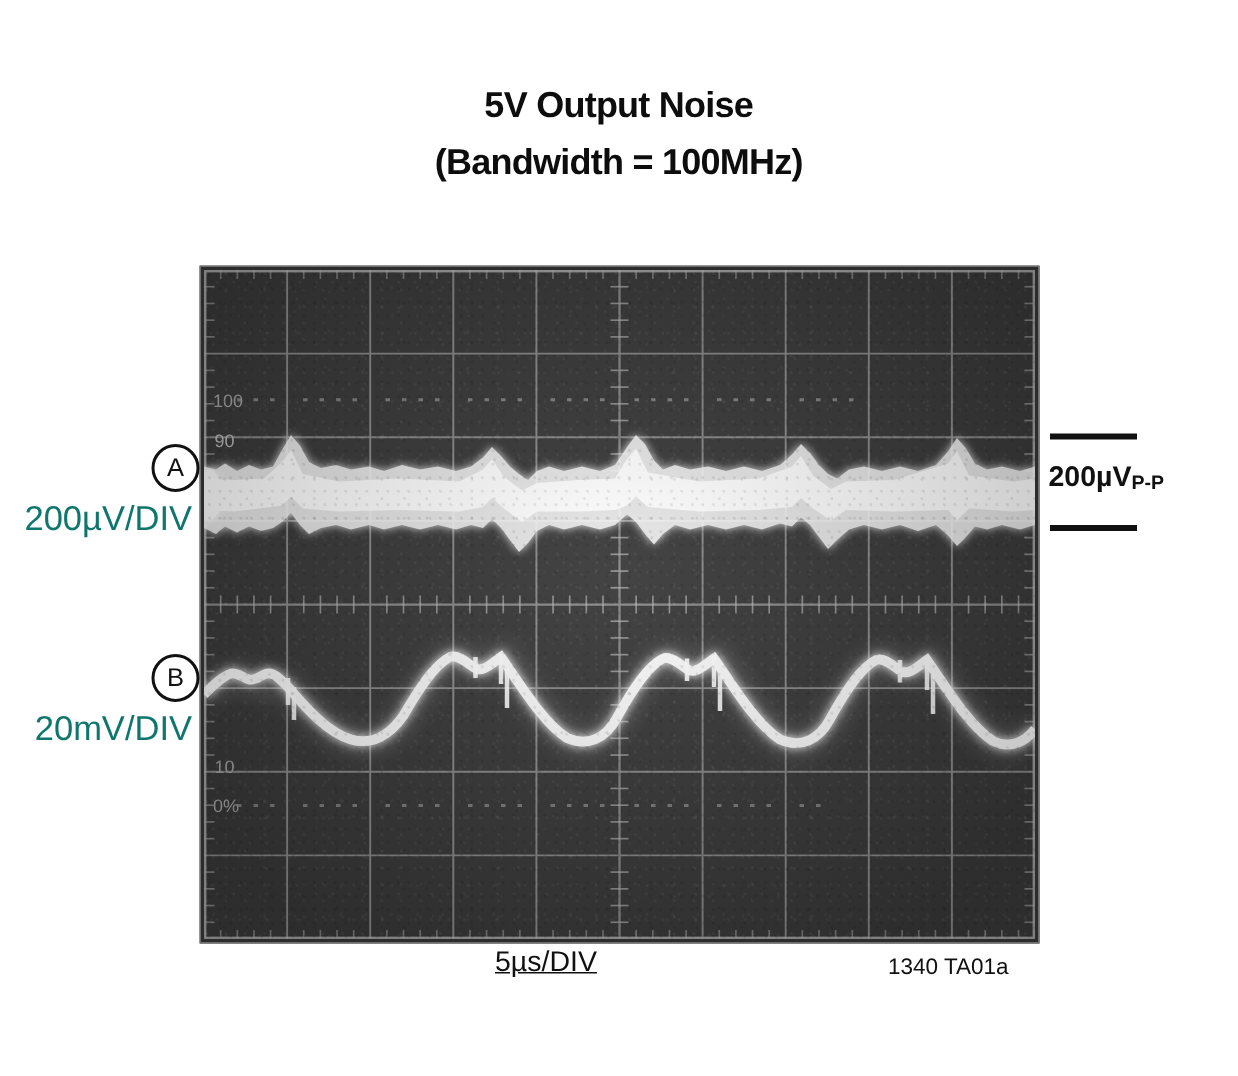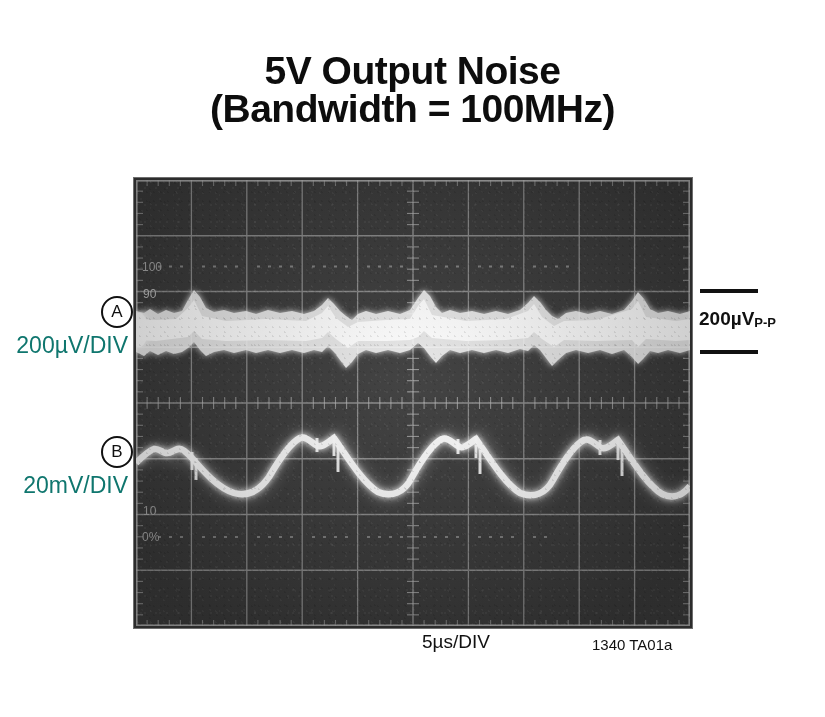--- a/index.html
+++ b/index.html
@@ -10,21 +10,21 @@
     overflow:hidden;
     position:relative;
   }
   #fig{position:absolute;left:0;top:0;width:825px;height:717px;}
 
   
   .title{
     position:absolute;left:0;top:52px;width:825px;
     text-align:center;
     font-weight:bold;
-    font-size:39px;
+    font-size:24px;
     letter-spacing:-0.5px;
     color:#0d0d0d;
     line-height:38px;
     font-family:"Liberation Sans", sans-serif;
   }
   .title .l2{display:block;}
 
   
   .scope-frame{
     position:absolute;left:133px;top:177px;width:560px;height:452px;
@@ -87,22 +87,23 @@
     position:absolute;left:699px;top:308px;
     color:#111;font-size:19px;white-space:nowrap;
     font-family:"Liberation Sans", sans-serif;
     font-weight:bold;
   }
   .pplabel sub{font-size:13px;vertical-align:-0.18em;letter-spacing:0;}
 
   
   .timebase{
     position:absolute;left:330px;top:631px;width:160px;
-    text-align:right;color:#111;font-size:19px;
-    font-family:"Liberation Sans", sans-serif;
+    text-align:left;color:#111;font-size:19px;
+    font-family:"Liberation Sans", sans-serif;
+    text-decoration:underline;
   }
   .partid{
     position:absolute;left:592px;top:636px;
     color:#111;font-size:15px;
     font-family:"Liberation Sans", sans-serif;
     white-space:nowrap;
   }
 </style>
 </head>
 <body>

